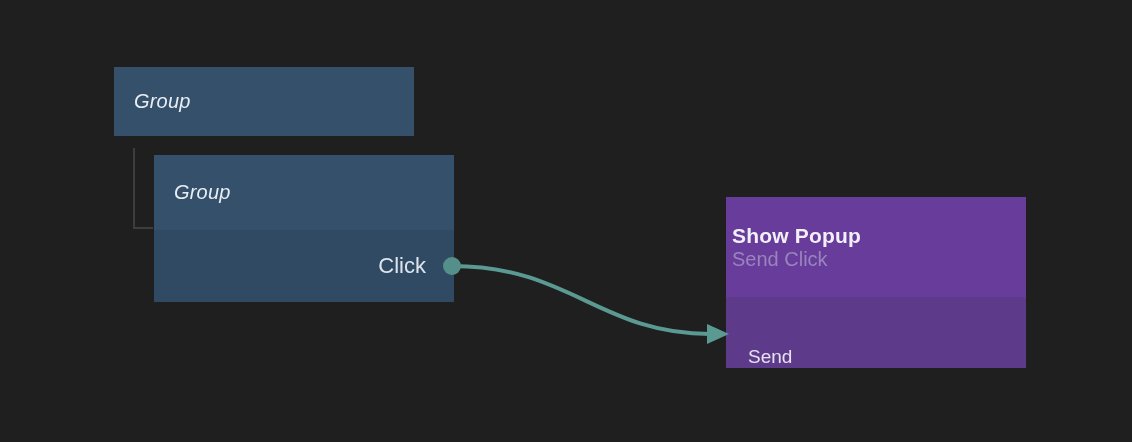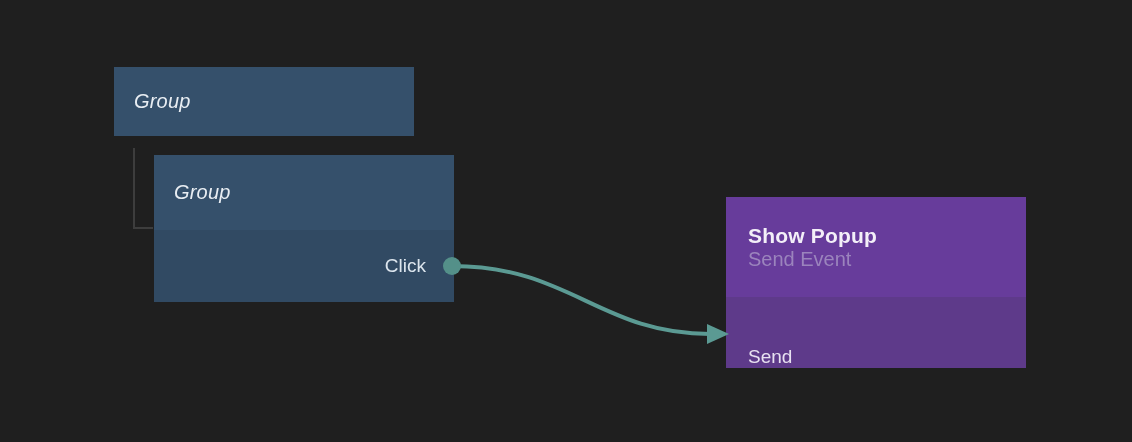--- a/index.html
+++ b/index.html
@@ -41,29 +41,29 @@
   .node-text-header{
     height:75px;background:var(--node-blue);
     display:flex;align-items:center;padding-left:20px;
   }
   .node-text-body{
     height:72px;background:var(--node-blue-dark);
     display:flex;align-items:center;justify-content:flex-end;
     padding-right:28px;
   }
   .port-label{
-    color:#dce5ed;font-size:19px;font-weight:400;
+    color:#dce5ed;font-size:22px;font-weight:400;
   }
 
   
   .node-action{left:726px;top:197px;width:300px;}
   .node-action-header{
     height:100px;background:var(--node-purple);
     display:flex;flex-direction:column;justify-content:center;
-    padding-left:22px;
+    padding-left:6px;
   }
   .action-title{
     color:#f3eff8;font-size:21px;font-weight:600;letter-spacing:.2px;
   }
   .action-subtitle{
     color:var(--text-muted-purple);font-size:20px;font-weight:400;
   }
   .node-action-body{
     height:71px;background:var(--node-purple-dark);
     display:flex;align-items:flex-end;padding-left:22px;
@@ -93,21 +93,21 @@
       <span class="node-title">Group</span>
     </div>
     <div class="node-text-body">
       <span class="port-label">Click</span>
     </div>
   </div>
 
   <div class="node node-action">
     <div class="node-action-header">
       <span class="action-title">Show Popup</span>
-      <span class="action-subtitle">Send Event</span>
+      <span class="action-subtitle">Send Click</span>
     </div>
     <div class="node-action-body">
       <span class="input-label">Send</span>
     </div>
   </div>
 
   <svg class="overlay" viewBox="0 0 1132 442" xmlns="http://www.w3.org/2000/svg">
 
     <polyline points="134,148 134,228 153,228" fill="none" stroke="var(--tree-line)" stroke-width="2"></polyline>
 

